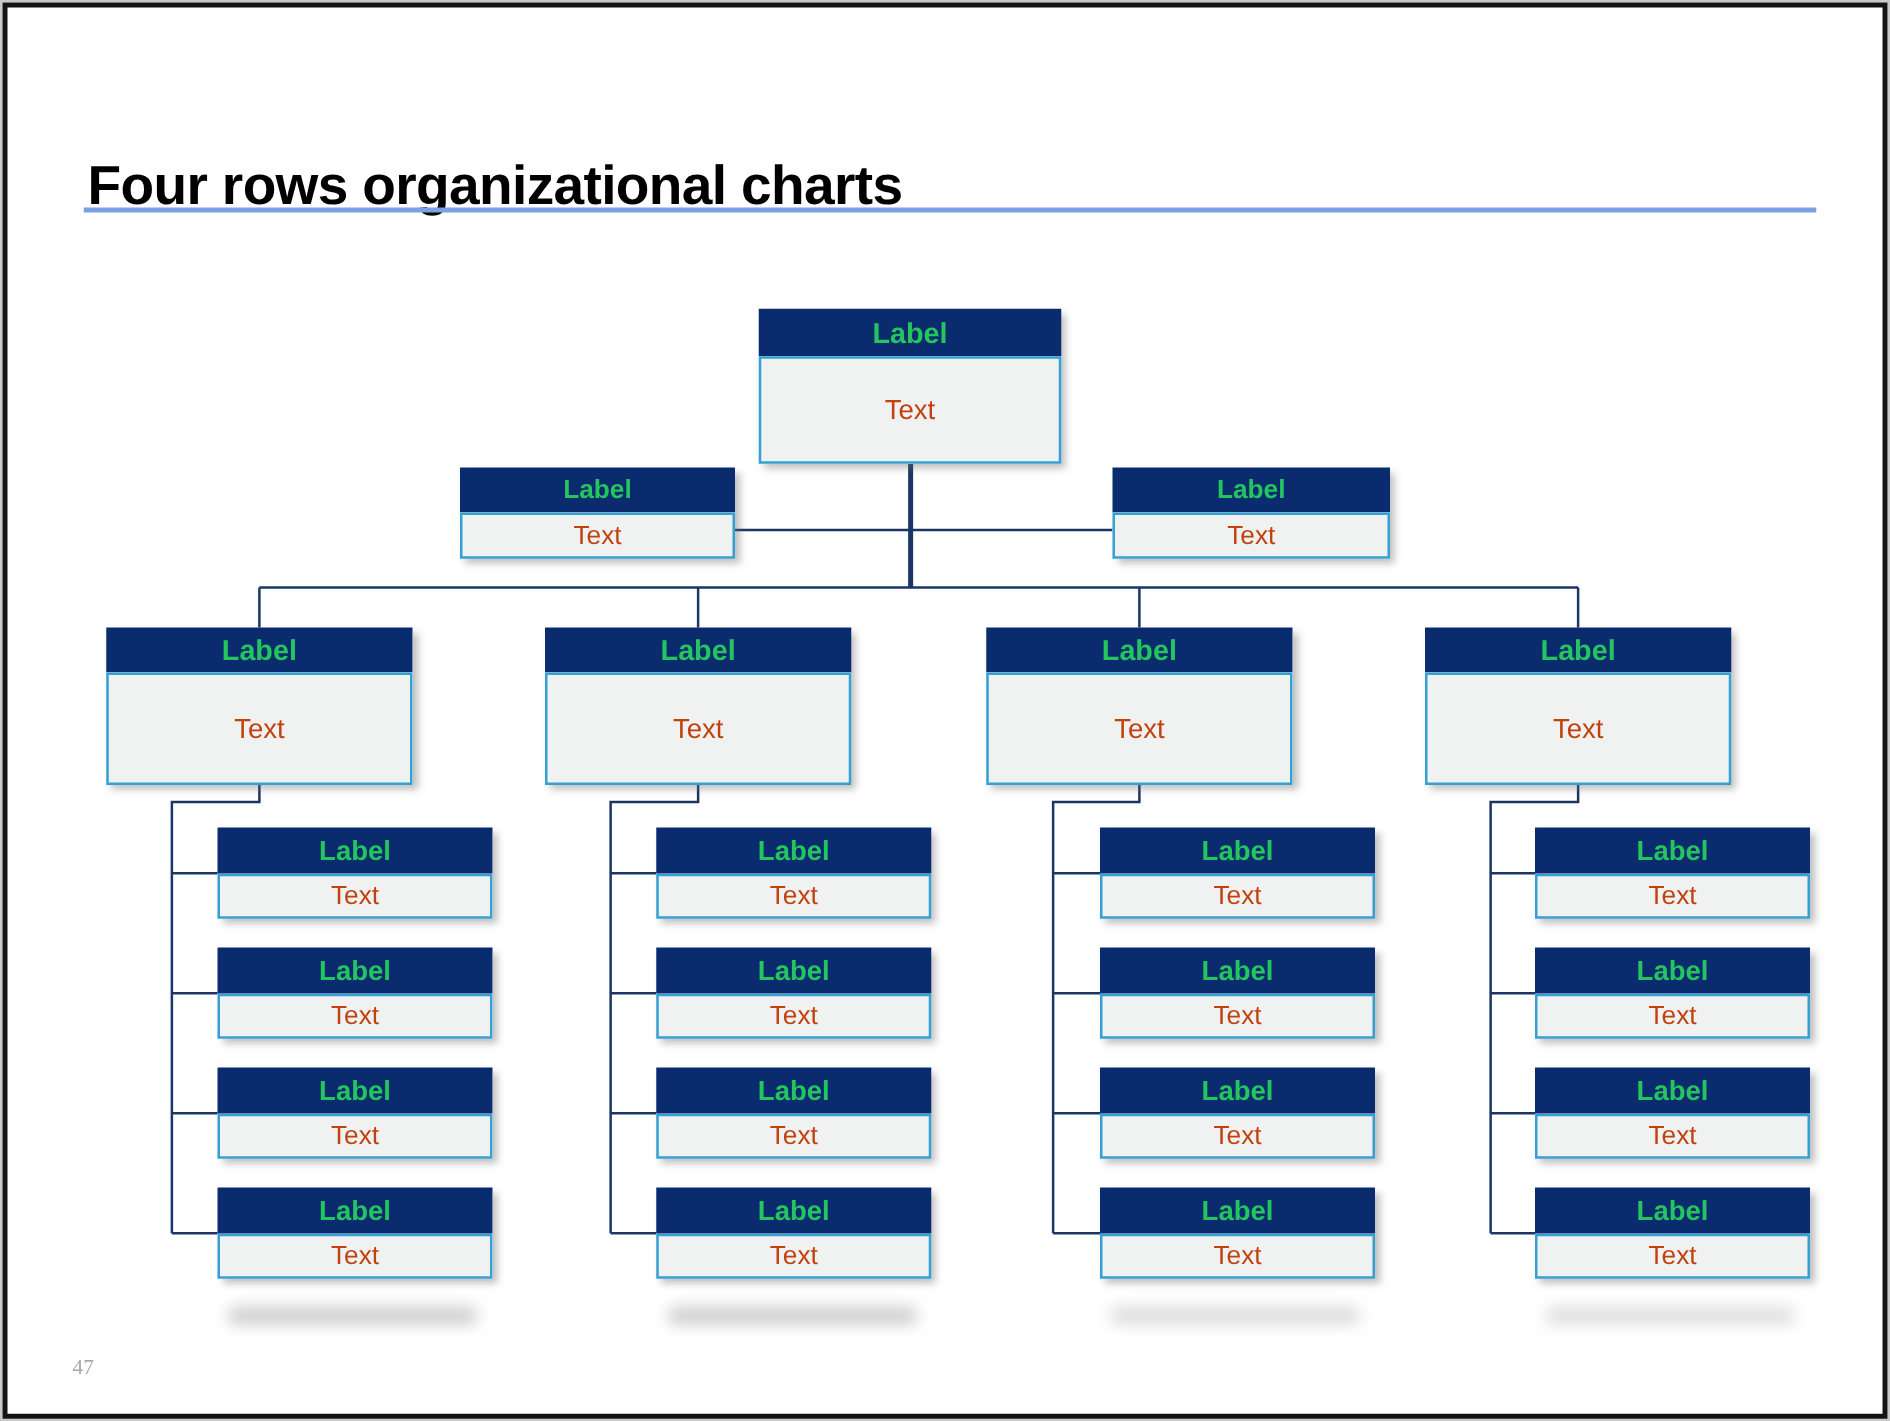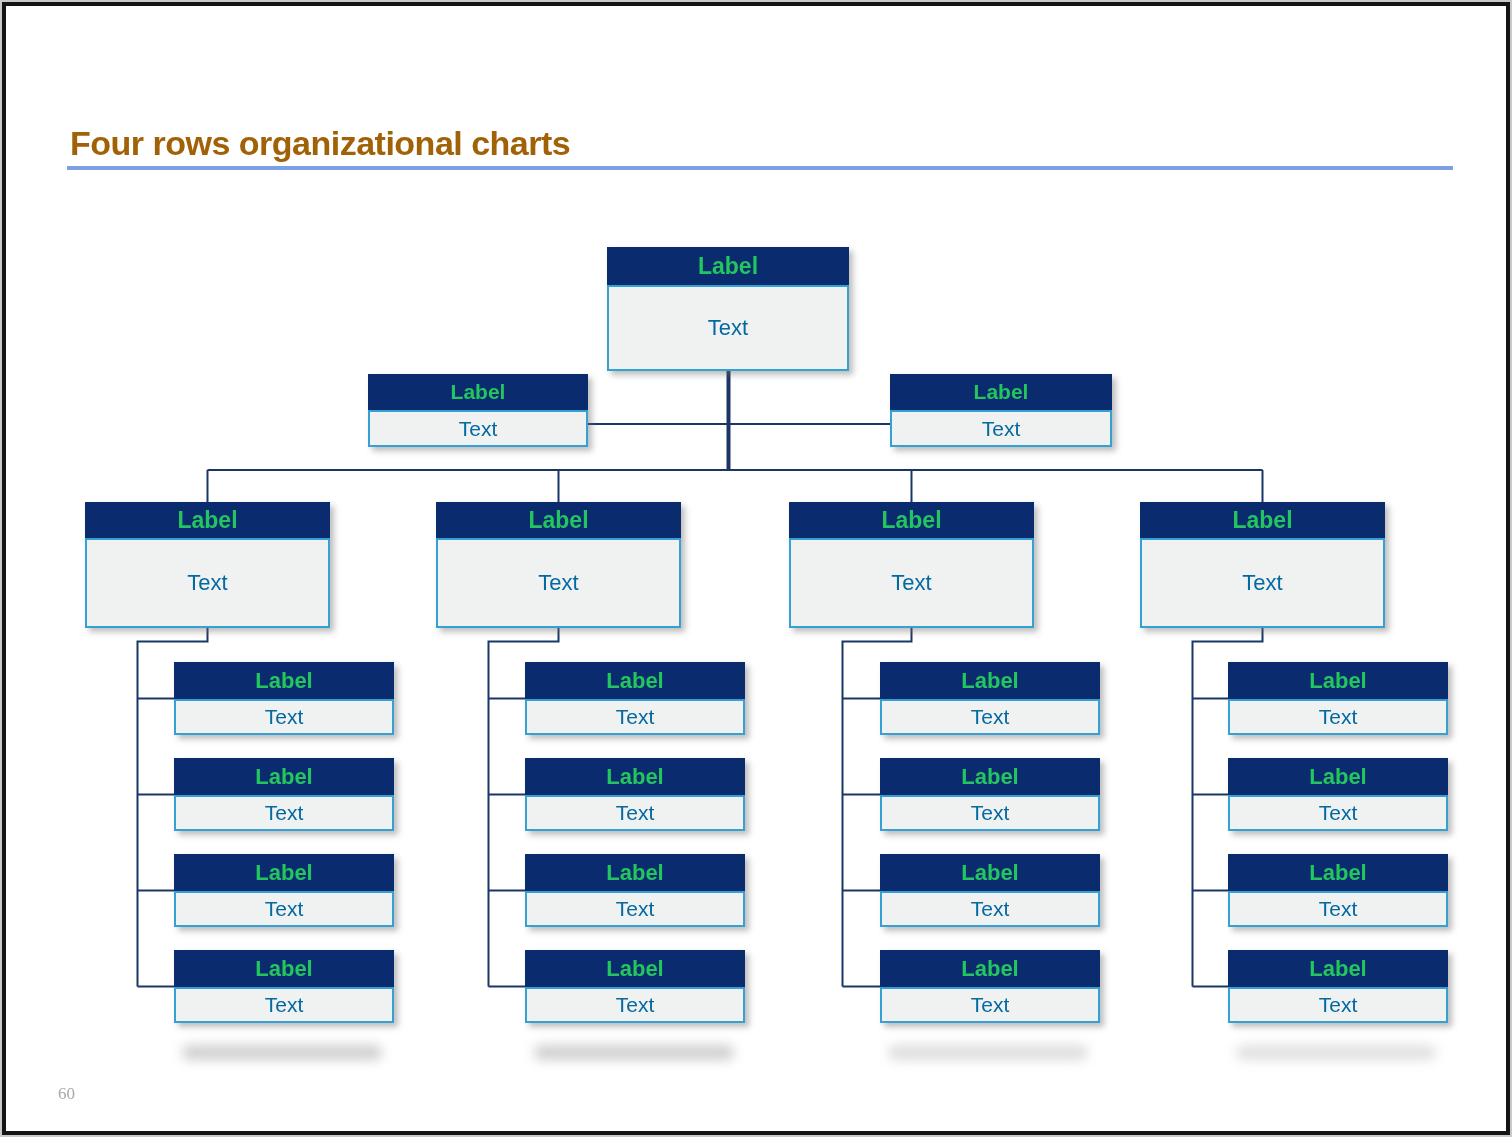--- a/index.html
+++ b/index.html
@@ -1,25 +1,25 @@
 <!DOCTYPE html>
 <html><head>
 <meta charset="utf-8">
 <style>
   html,body{margin:0;padding:0;background:#c9c9c9;}
   body{font-family:"Liberation Sans","DejaVu Sans",sans-serif;}
   .wrap{position:relative;width:1512px;height:1137px;background:#c9c9c9;box-sizing:border-box;padding:2px;}
   .slide{position:relative;width:1508px;height:1133px;background:#ffffff;border:4px solid #141414;box-sizing:border-box;overflow:hidden;}
-  .title{position:absolute;left:64px;top:118px;font-size:34px;font-weight:bold;color:#a16207;letter-spacing:-0.5px;white-space:nowrap;}
+  .title{position:absolute;left:64px;top:118px;font-size:44px;font-weight:bold;color:#000000;letter-spacing:-0.5px;white-space:nowrap;}
   .title-rule{position:absolute;left:61px;top:160px;width:1386px;height:4px;background:#7ba0e4;}
   .pagenum{position:absolute;left:52px;top:1078px;font-size:17px;color:#a9a9a9;font-family:"Liberation Serif","DejaVu Serif",serif;}
   svg.connectors{position:absolute;left:0;top:0;pointer-events:none;}
   .node{position:absolute;box-shadow:4px 4px 6px rgba(110,110,110,0.45);}
   .hdr{background:#0a2c6e;color:#22c55e;font-weight:bold;display:flex;align-items:center;justify-content:center;box-sizing:border-box;}
-  .bdy{background:#f0f1f1;border:2px solid #34a0d3;color:#0369a1;display:flex;align-items:center;justify-content:center;box-sizing:border-box;}
+  .bdy{background:#f0f1f1;border:2px solid #34a0d3;color:#c2410c;display:flex;align-items:center;justify-content:center;box-sizing:border-box;}
   .n-root{left:601px;top:241px;width:242px;}
   .n-root .hdr{height:38px;font-size:23px;}
   .n-root .bdy{height:86px;font-size:22px;}
   .n-assist{top:368px;width:220px;}
   .n-assist .hdr{height:36px;font-size:21px;}
   .n-assist .bdy{height:37px;font-size:21px;}
   .n-branch{top:496px;width:245px;}
   .n-branch .hdr{height:36px;font-size:23px;}
   .n-branch .bdy{height:90px;font-size:22px;}
   .n-child{width:220px;}
@@ -160,16 +160,16 @@
   <div class="node n-child" style="left:1222px;top:944px;">
     <div class="hdr">Label</div>
     <div class="bdy">Text</div>
   </div>
 
   <div class="bar" style="left:176px;"></div>
   <div class="bar" style="left:528px;"></div>
   <div class="bar" style="left:882px;opacity:0.6;"></div>
   <div class="bar" style="left:1230px;opacity:0.55;"></div>
 
-  <div class="pagenum">60</div>
+  <div class="pagenum">47</div>
 
 </div>
 </div>
 
 </body></html>

